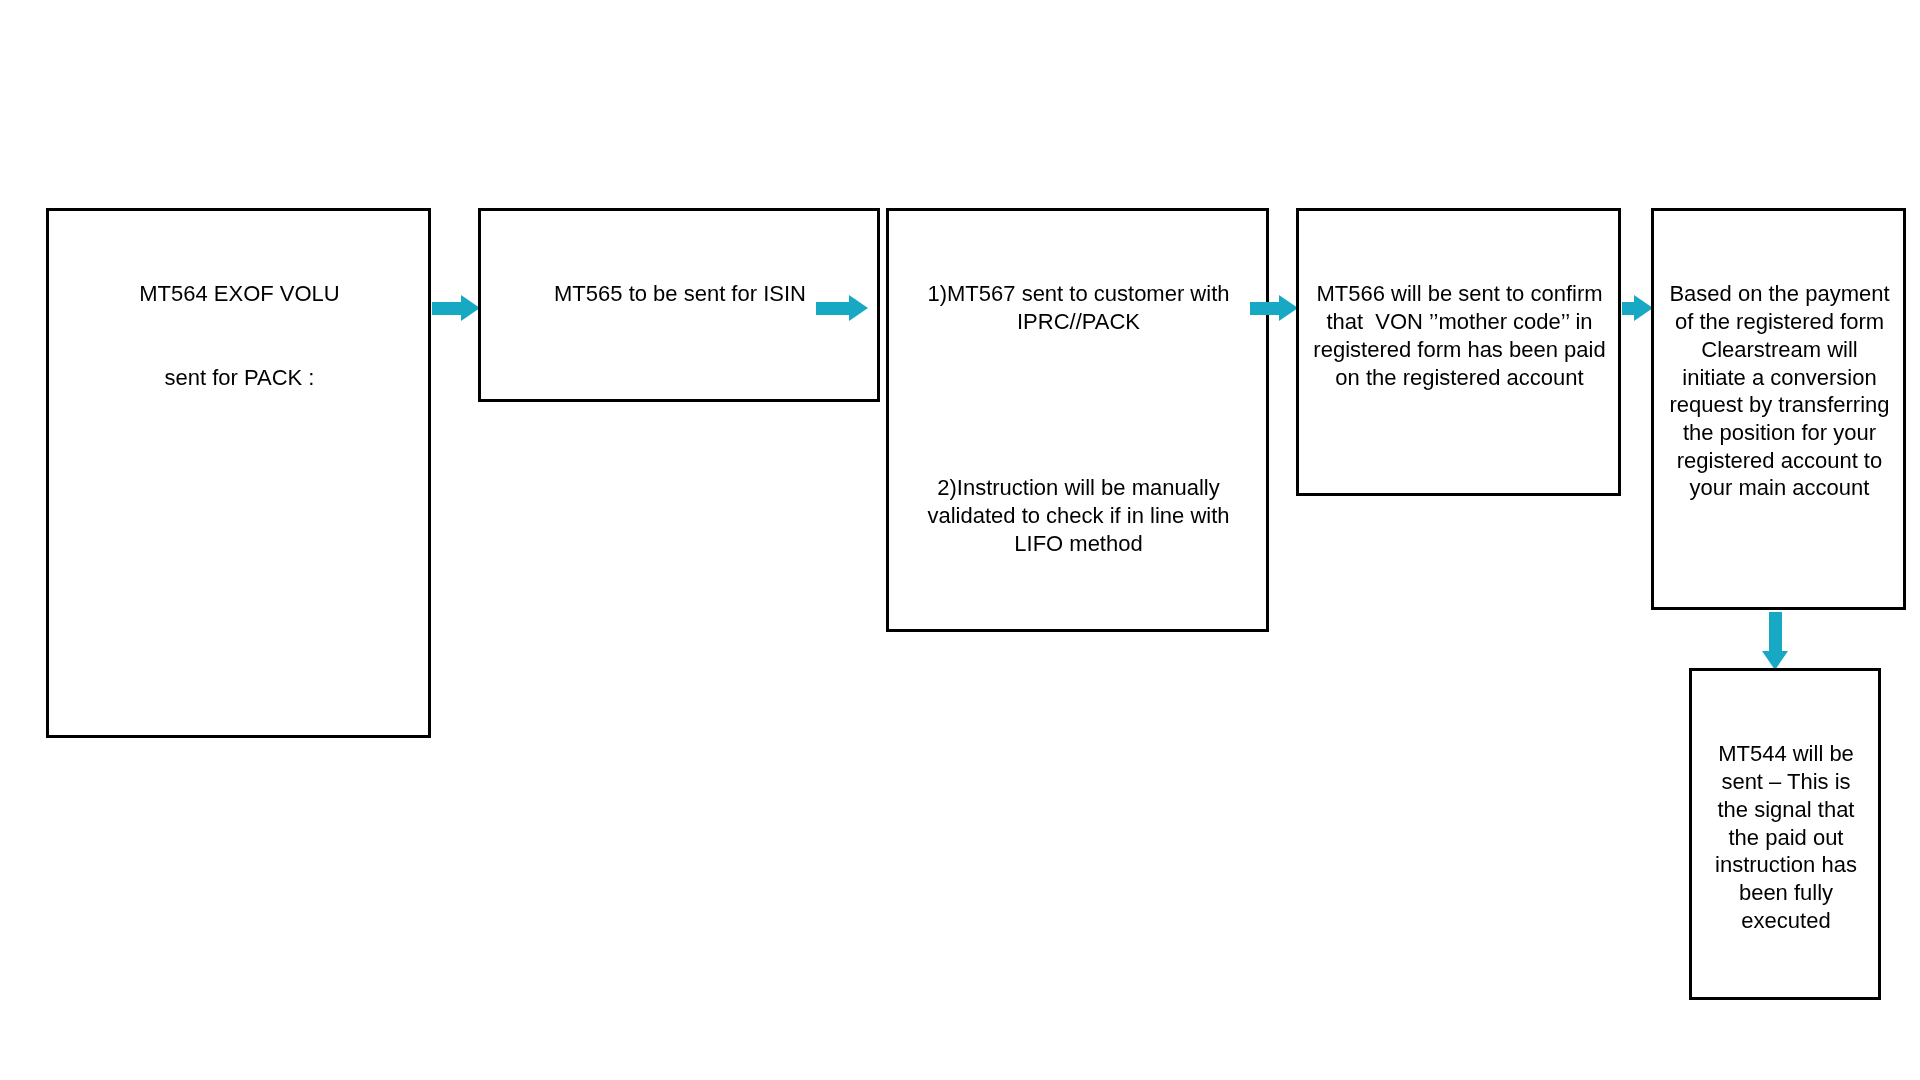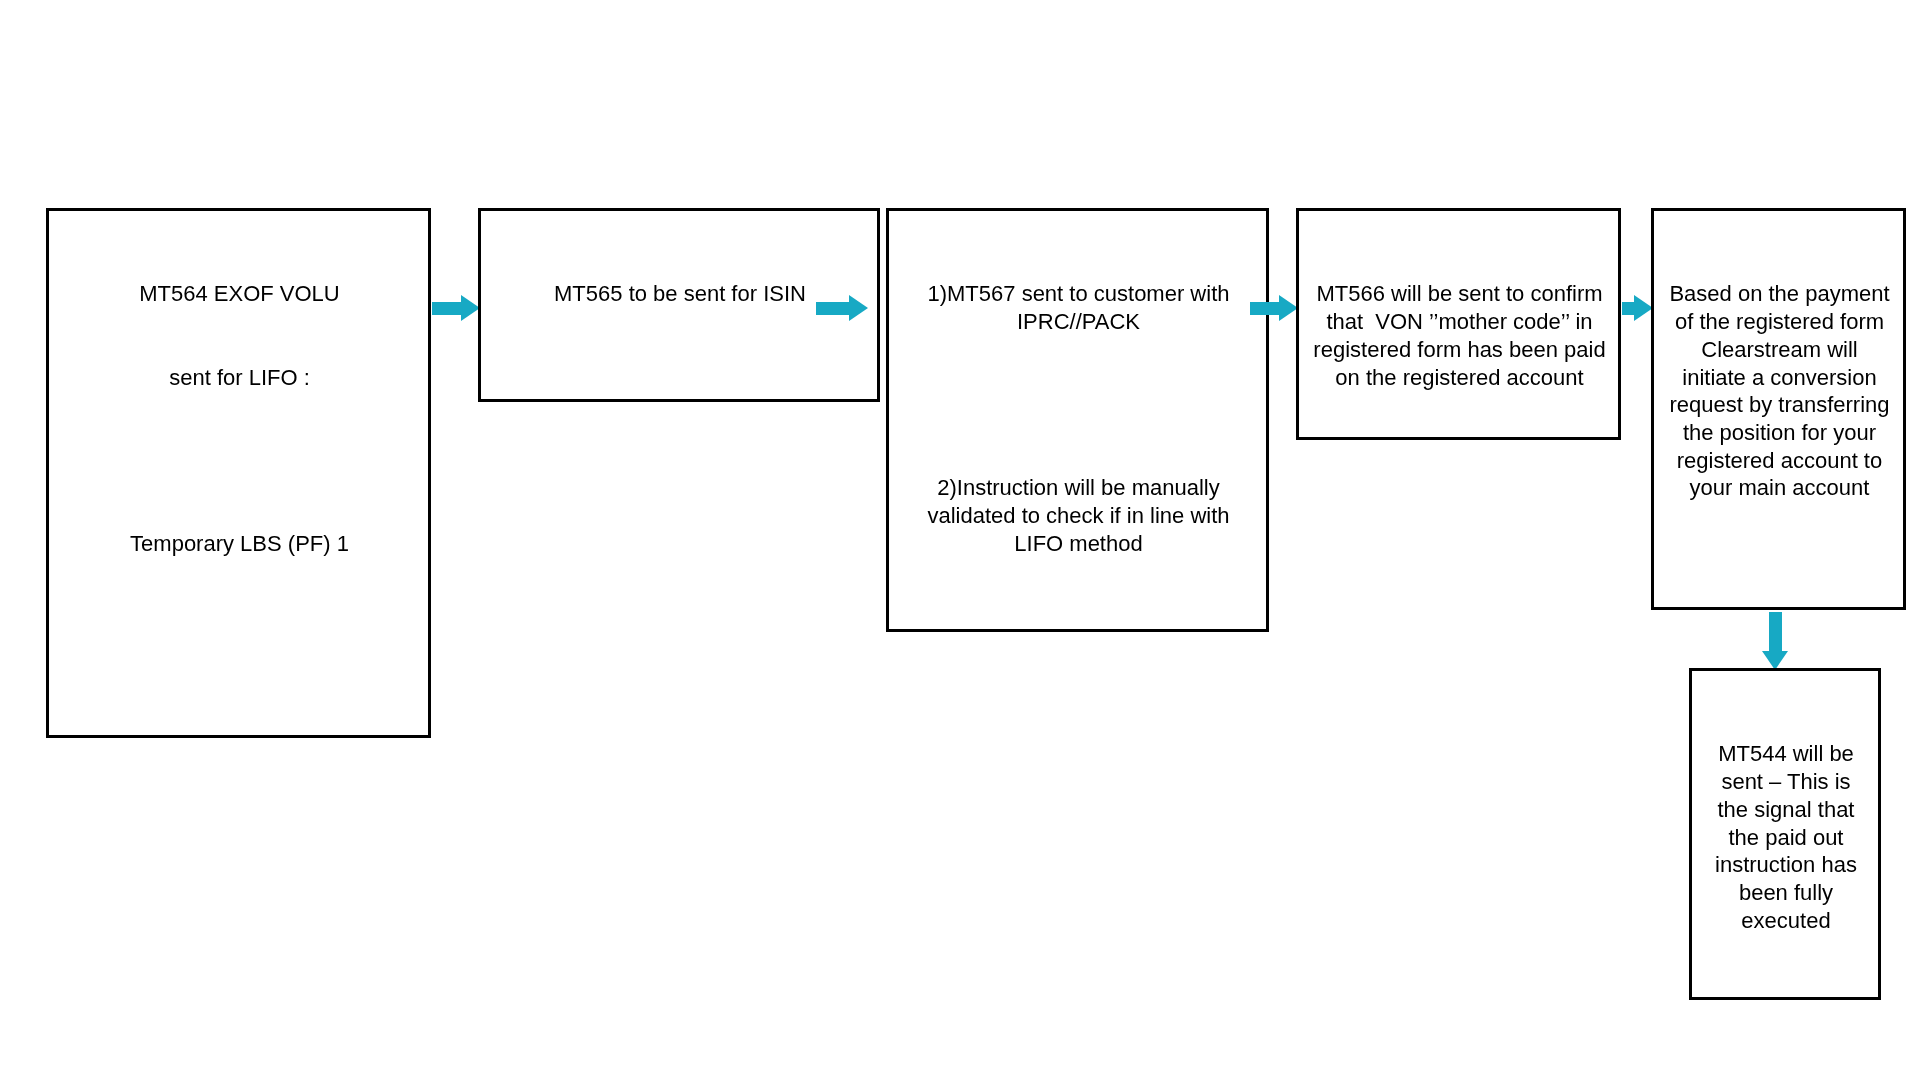--- a/index.html
+++ b/index.html
@@ -23,21 +23,21 @@
     padding:14px 12px 10px 14px;
     white-space:pre-wrap;
     overflow:hidden;
     text-align:center;
   }
 
   
   #box-notification{ left:46px;  top:208px;  width:385px;  height:530px; }
   #box-instruction { left:478px; top:208px;  width:402px;  height:194px; }
   #box-status      { left:866px; top:208px;  width:383px;  height:424px;margin-left:20px; }
-  #box-confirm     { left:1296px;top:208px;  width:325px;  height:232px; }
+  #box-confirm     { left:1296px;top:208px;  width:325px;  height:288px; }
   #box-conversion  { left:1651px;top:208px;  width:255px;  height:402px; }
   #box-settlement  { left:1689px;top:668px;  width:192px;  height:332px; }
 
   .line{display:block;}
   .blank{display:block;height:1.26em;}
 
   
   .arrow-h{
     position:absolute;
     height:26px;
@@ -82,23 +82,22 @@
   #arrow-5{ left:1762px; top:612px; height:58px; }
   #arrow-5 .shaft{ height:41px; }
 </style>
 </head>
 <body>
 
 <div id="canvas">
 
   <div class="box" id="box-notification">
     <span class="line">MT564 EXOF VOLU</span>
-    <span class="line">sent for LIFO :</span>
+    <span class="line">sent for PACK :</span>
     <span class="blank"></span>
-    <span class="line">Temporary LBS (PF) 1</span>
     
     
     
     
   </div>
 
   <div class="arrow-h" id="arrow-1" style="--c:#17a9c4">
     <span class="shaft"></span>
     <span class="head"></span>
   </div>

